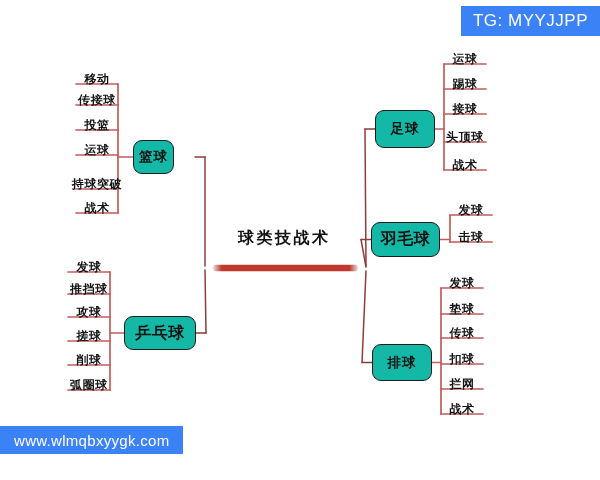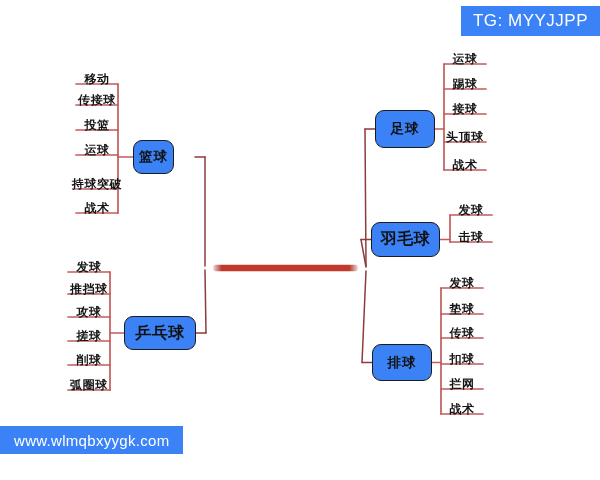--- a/index.html
+++ b/index.html
@@ -11,21 +11,21 @@
     position:relative;
   }
   #stage{position:absolute;left:0;top:0;width:600px;height:480px;}
   svg.wires{position:absolute;left:0;top:0;width:600px;height:480px;}
 
   .node{
     position:absolute;
     box-sizing:border-box;
     border:1.6px solid #1c1c1c;
     border-radius:9px;
-    background:#3b82f6;
+    background:#14b8a6;
     display:flex;align-items:center;justify-content:center;
     color:#111;
     font-weight:bold;
     letter-spacing:1px;
     z-index:4;
   }
   .node.big{font-size:13.5px;}
   .node.wide{font-size:16px;letter-spacing:0.5px;}
 
   .center-title{
@@ -116,20 +116,21 @@
       <line x1="441" y1="288" x2="441" y2="414" stroke="#c25b5b" stroke-width="1.7" stroke-linecap="round"></line>
       <line x1="441" y1="362.5" x2="432" y2="362.5" stroke="#c25b5b" stroke-width="1.7" stroke-linecap="round"></line>
       <line x1="441" y1="288" x2="483" y2="288" stroke="#c25b5b" stroke-width="1.7" stroke-linecap="round"></line>
       <line x1="441" y1="314" x2="483" y2="314" stroke="#c25b5b" stroke-width="1.7" stroke-linecap="round"></line>
       <line x1="441" y1="338" x2="483" y2="338" stroke="#c25b5b" stroke-width="1.7" stroke-linecap="round"></line>
       <line x1="441" y1="364" x2="483" y2="364" stroke="#c25b5b" stroke-width="1.7" stroke-linecap="round"></line>
       <line x1="441" y1="389" x2="483" y2="389" stroke="#c25b5b" stroke-width="1.7" stroke-linecap="round"></line>
       <line x1="441" y1="414" x2="483" y2="414" stroke="#c25b5b" stroke-width="1.7" stroke-linecap="round"></line>
     </svg>
 
+  <div class="center-title" id="center-title" style="left: 238px; top: 228px;">球类技战术</div>
 
   <div id="nodes-layer">
       <div class="node big" style="left: 133px; top: 140px; width: 41px; height: 34px;">
         <span>篮球</span>
       </div>
       <div class="leaf" style="left: 97px; top: 71px;">移动</div>
       <div class="leaf" style="left: 97px; top: 92px;">传接球</div>
       <div class="leaf" style="left: 97px; top: 117px;">投篮</div>
       <div class="leaf" style="left: 97px; top: 142px;">运球</div>
       <div class="leaf" style="left: 97px; top: 176px;">持球突破</div>

